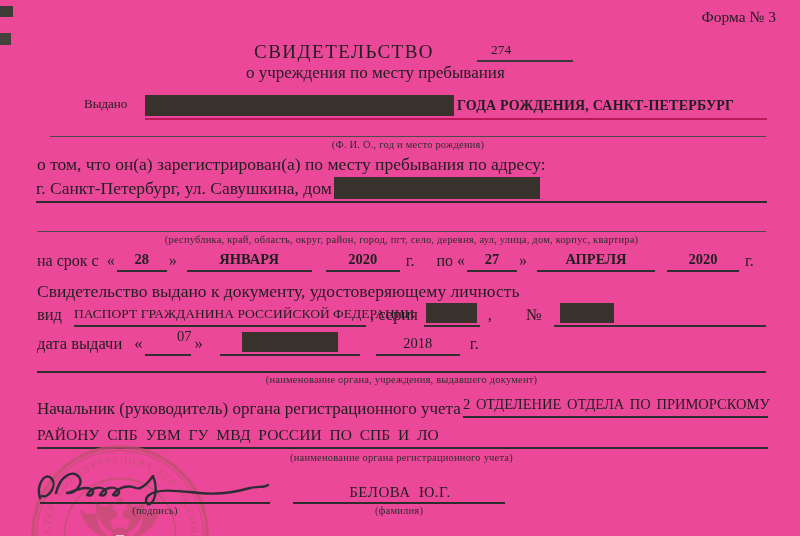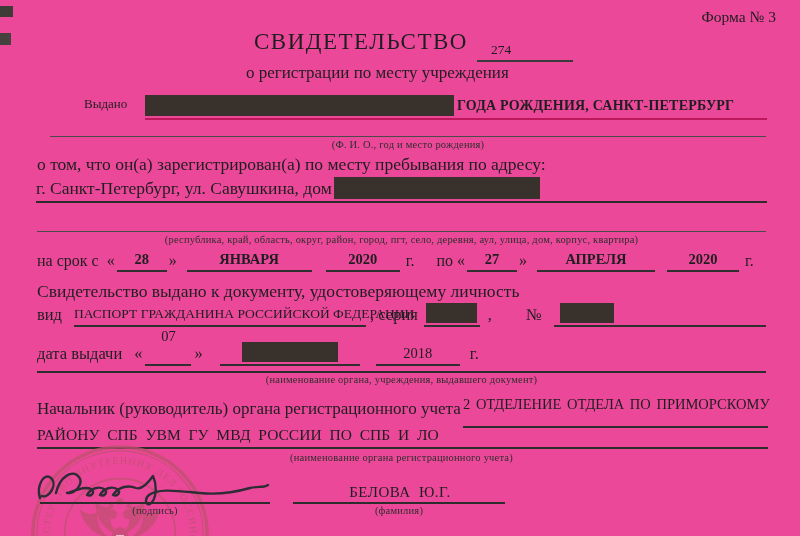--- a/index.html
+++ b/index.html
@@ -13,21 +13,21 @@
   .nowrap { white-space:nowrap; }
   .caption { font-size:10.5px; color:#2e2e2e; text-align:center; letter-spacing:0.2px; }
   .thinrule { border-top:1.5px solid #4a4a4a; height:0; }
   .cell { display:inline-block; border-bottom:2px solid #2f2f2f; text-align:center; }
   .redaction { background:#38312c; display:inline-block; }
 
   .artifact1 { left:0; top:6px; width:13px; height:11px; background:#3f3b37; }
   .artifact2 { left:0; top:33px; width:11px; height:12px; background:#45413c; }
 
   .form-label { top:8px; right:24px; font-size:15.5px; }
-  .doc-title  { top:29px; left:254px; font-size:23px; letter-spacing:1.5px; }
+  .doc-title  { top:41px; left:254px; font-size:19px; letter-spacing:1.5px; }
   .cert-number { top:42px; left:477px; width:96px; height:20px; border-bottom:2px solid #3a3a3a;
                  font-size:13.5px; padding-left:14px; box-sizing:border-box; }
   .doc-subtitle { top:63px; left:246px; font-size:17px; }
 
   .issued-label { top:96px; left:84px; font-size:13px; }
   .issued-field { top:93px; left:145px; width:622px; height:25px; border-bottom:2px solid #be185d;
                   display:flex; align-items:center; }
   .issued-field .redaction { width:309px; height:21px; }
   .issued-suffix { font-weight:bold; font-size:14px; margin-left:3px; letter-spacing:0.2px; white-space:nowrap; }
 
@@ -59,32 +59,32 @@
   .cell-passport { width:292px; font-size:13.5px; padding-bottom:3px; margin-left:12px; }
   .cell-seriya { width:56px; height:22px; margin-left:6px; text-align:center; }
   .cell-seriya .redaction { width:51px; height:20px; }
   .cell-nomer { flex:1 1 auto; height:22px; margin-left:12px; text-align:left; }
   .cell-nomer .redaction { width:54px; height:20px; margin-left:6px; }
 
   .data-row { top:328px; left:37px; display:flex; align-items:flex-end;
               font-size:16.5px; white-space:nowrap; }
   .data-row .lbl { padding-bottom:2px; }
   .data-row .q { padding-bottom:2px; margin:0 3px; }
-  .cell-day07 { width:46px; font-size:14.5px; padding-bottom:19px; }
+  .cell-day07 { width:46px; font-size:14.5px; padding-bottom:9px;text-align:right; }
   .cell-monthred { width:140px; height:22px; margin-left:14px; }
   .cell-monthred .redaction { width:96px; height:20px; }
   .cell-year18 { width:84px; margin-left:16px; font-size:14.5px; padding-bottom:2px; }
 
   .authority { top:351px; left:37px; font-size:15.5px; word-spacing:5px; letter-spacing:0.3px; white-space:nowrap; }
   .authority-rule { top:371px; left:37px; width:729px; border-top:2px solid #2c2c2c; height:0; }
   .caption-auth { top:374px; left:37px; width:729px; }
 
   .nachalnik { top:399px; left:37px; font-size:17px; white-space:nowrap; }
   .office1 { top:396px; left:463px; width:305px; border-bottom:2px solid #2c2c2c;
-             font-size:14.5px; padding-bottom:13px; white-space:nowrap; word-spacing:2px; box-sizing:border-box; }
+             font-size:14.5px; padding-bottom:3px; white-space:nowrap; word-spacing:2px; box-sizing:border-box; }
   .office2 { top:426px; left:37px; width:731px; border-bottom:2px solid #2c2c2c;
              font-size:15.5px; height:23px; white-space:nowrap; word-spacing:4px; box-sizing:border-box; }
   .caption-office { top:452px; left:37px; width:729px; }
 
   .stamp-box { left:26px; top:440px; width:188px; height:188px; }
   .sig-svg { left:32px; top:458px; width:248px; height:50px; }
   .sig-line { top:502px; left:40px; width:230px; border-top:2px solid #2c2c2c; height:0; }
   .caption-podpis { top:505px; left:40px; width:230px; }
   .surname { top:484px; left:295px; width:210px; text-align:center; font-size:15px; letter-spacing:0.5px; word-spacing:4px; }
   .sig-line2 { top:502px; left:293px; width:212px; border-top:2px solid #2c2c2c; height:0; }
@@ -94,21 +94,21 @@
 <body>
 
 <div class="page">
 
   <div class="abs artifact1"></div>
   <div class="abs artifact2"></div>
 
   <div class="abs form-label">Форма № 3</div>
   <div class="abs doc-title">СВИДЕТЕЛЬСТВО</div>
   <div class="abs cert-number">274</div>
-  <div class="abs doc-subtitle">о регистрации по месту учреждения</div>
+  <div class="abs doc-subtitle">о учреждения по месту пребывания</div>
 
   <div class="abs issued-label">Выдано</div>
   <div class="abs issued-field">
     <span class="redaction"></span>
     <span class="issued-suffix">ГОДА РОЖДЕНИЯ, САНКТ-ПЕТЕРБУРГ</span>
   </div>
   <div class="abs thinrule rule-fio"></div>
   <div class="abs statement nowrap">о том, что он(а) зарегистрирован(а) по месту пребывания по адресу:</div>
 
   <div class="abs caption caption-fio">(Ф. И. О., год и место рождения)</div>

